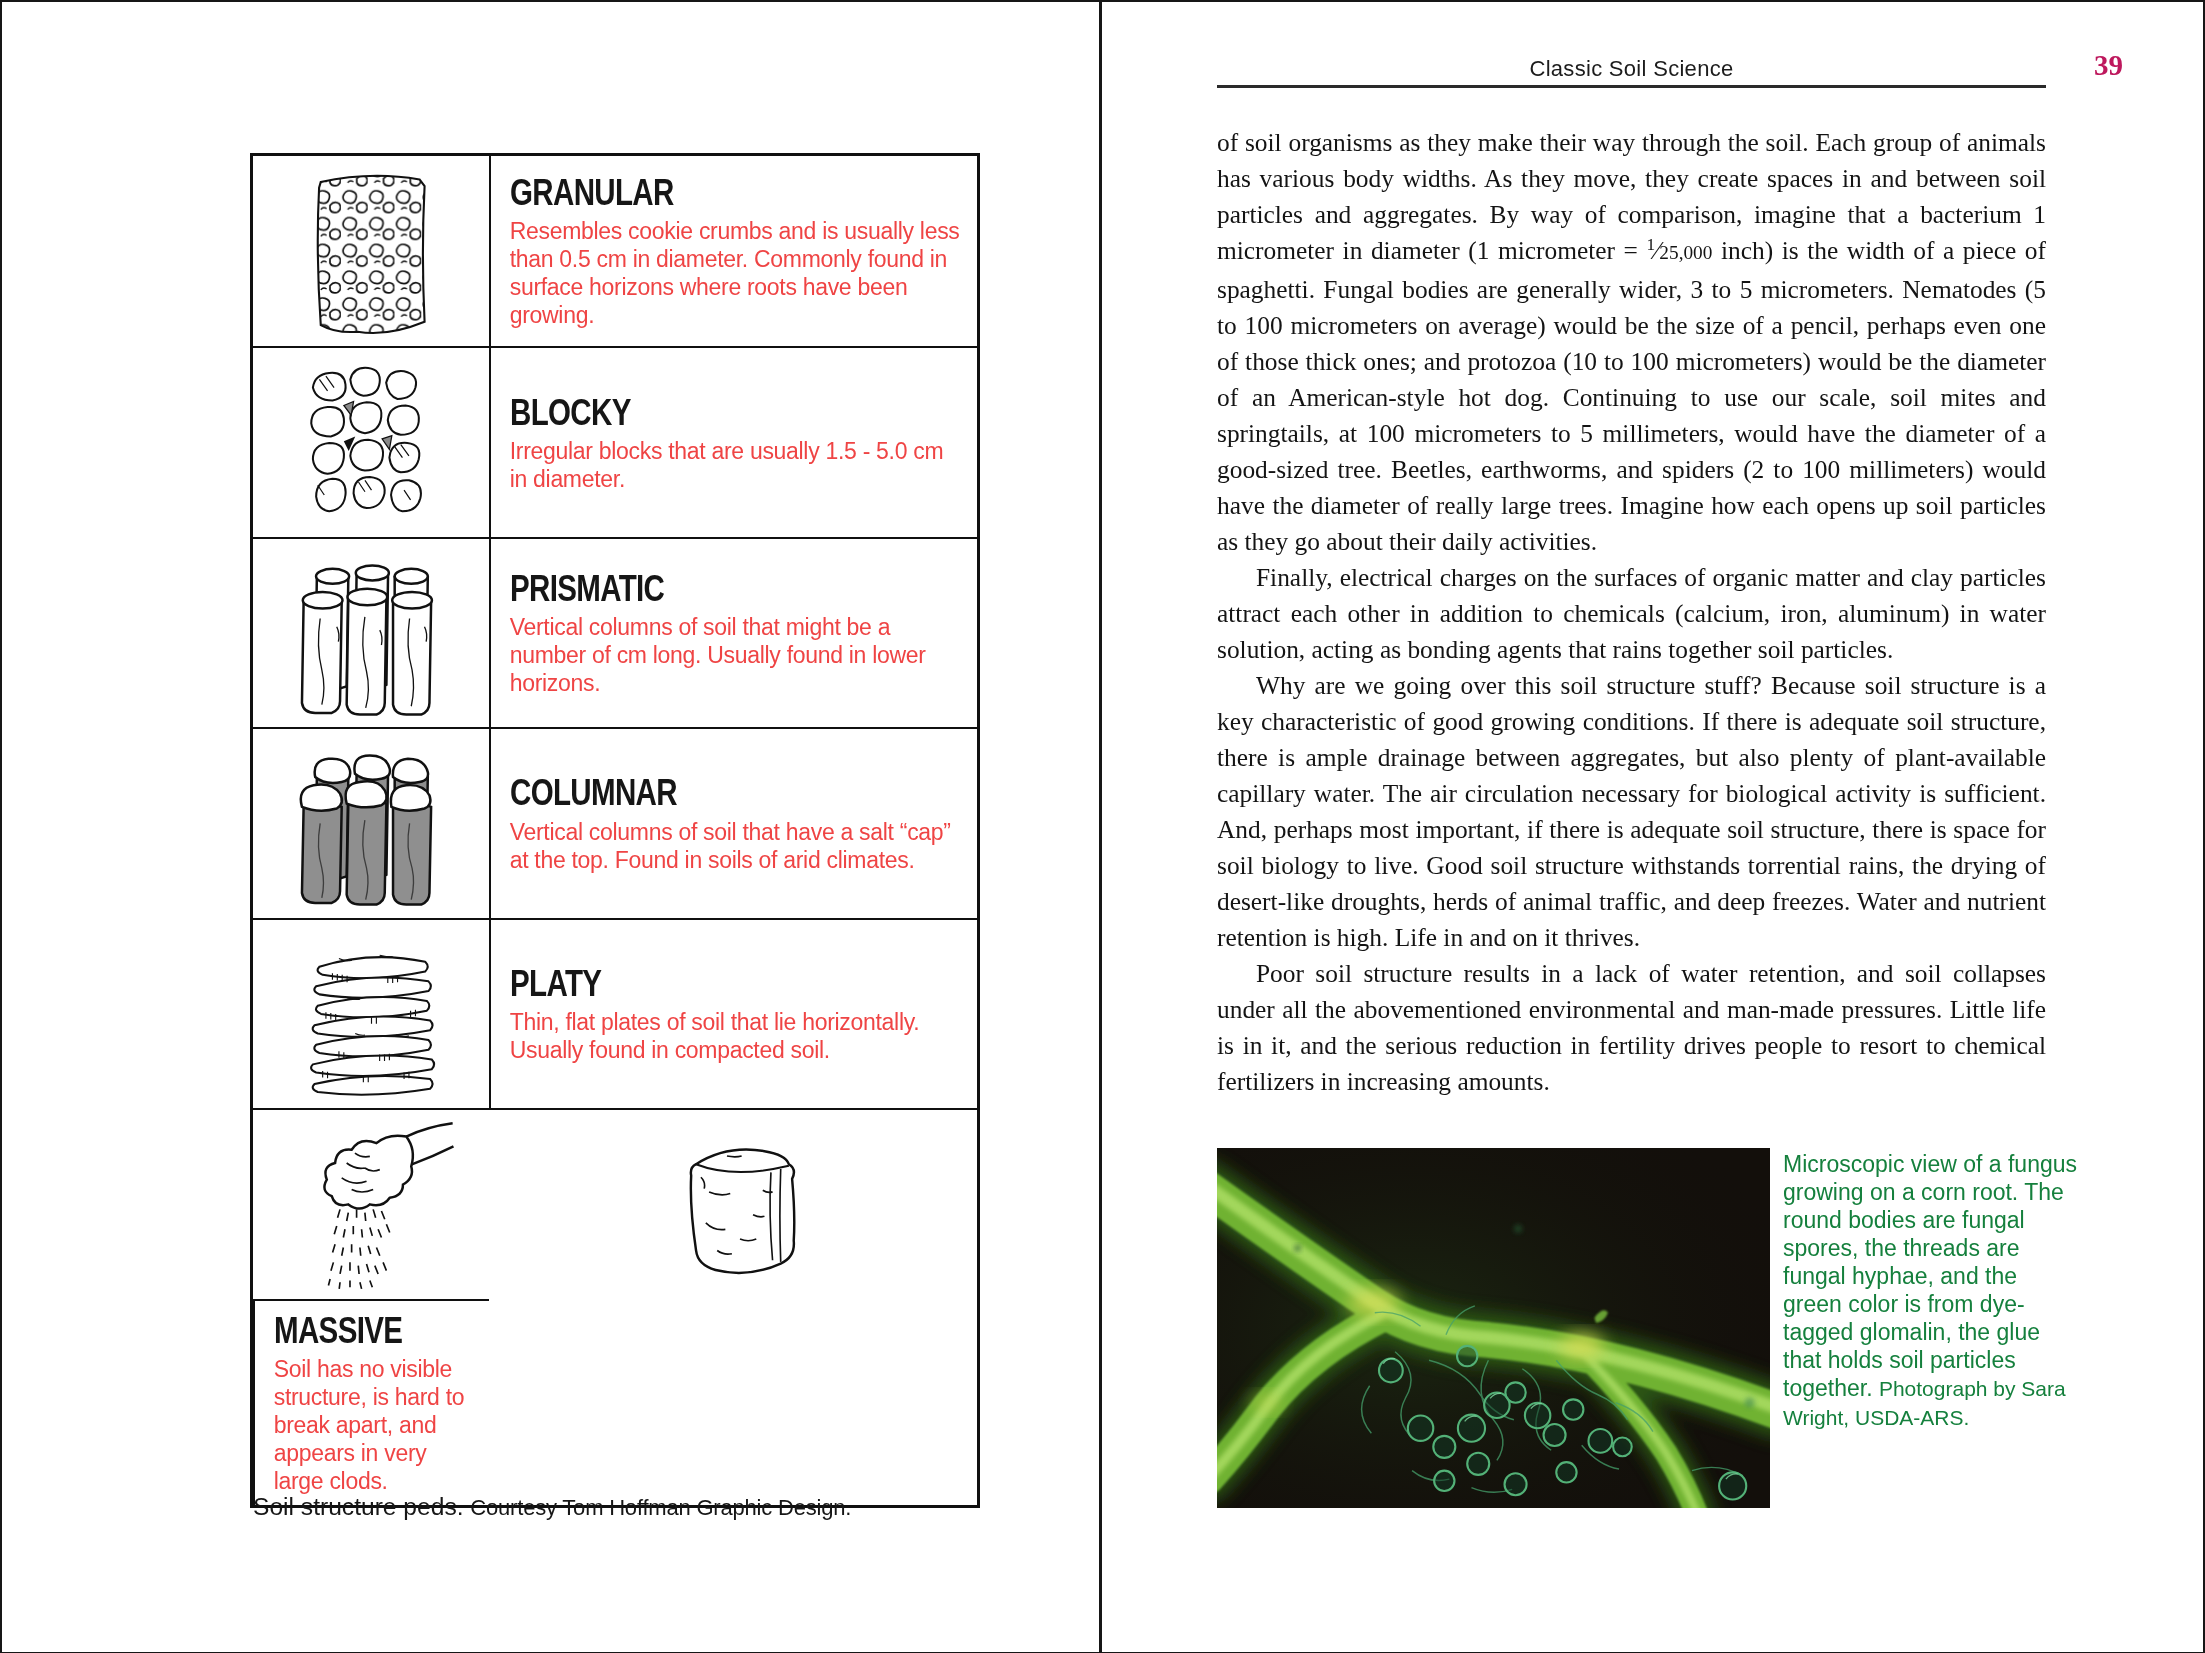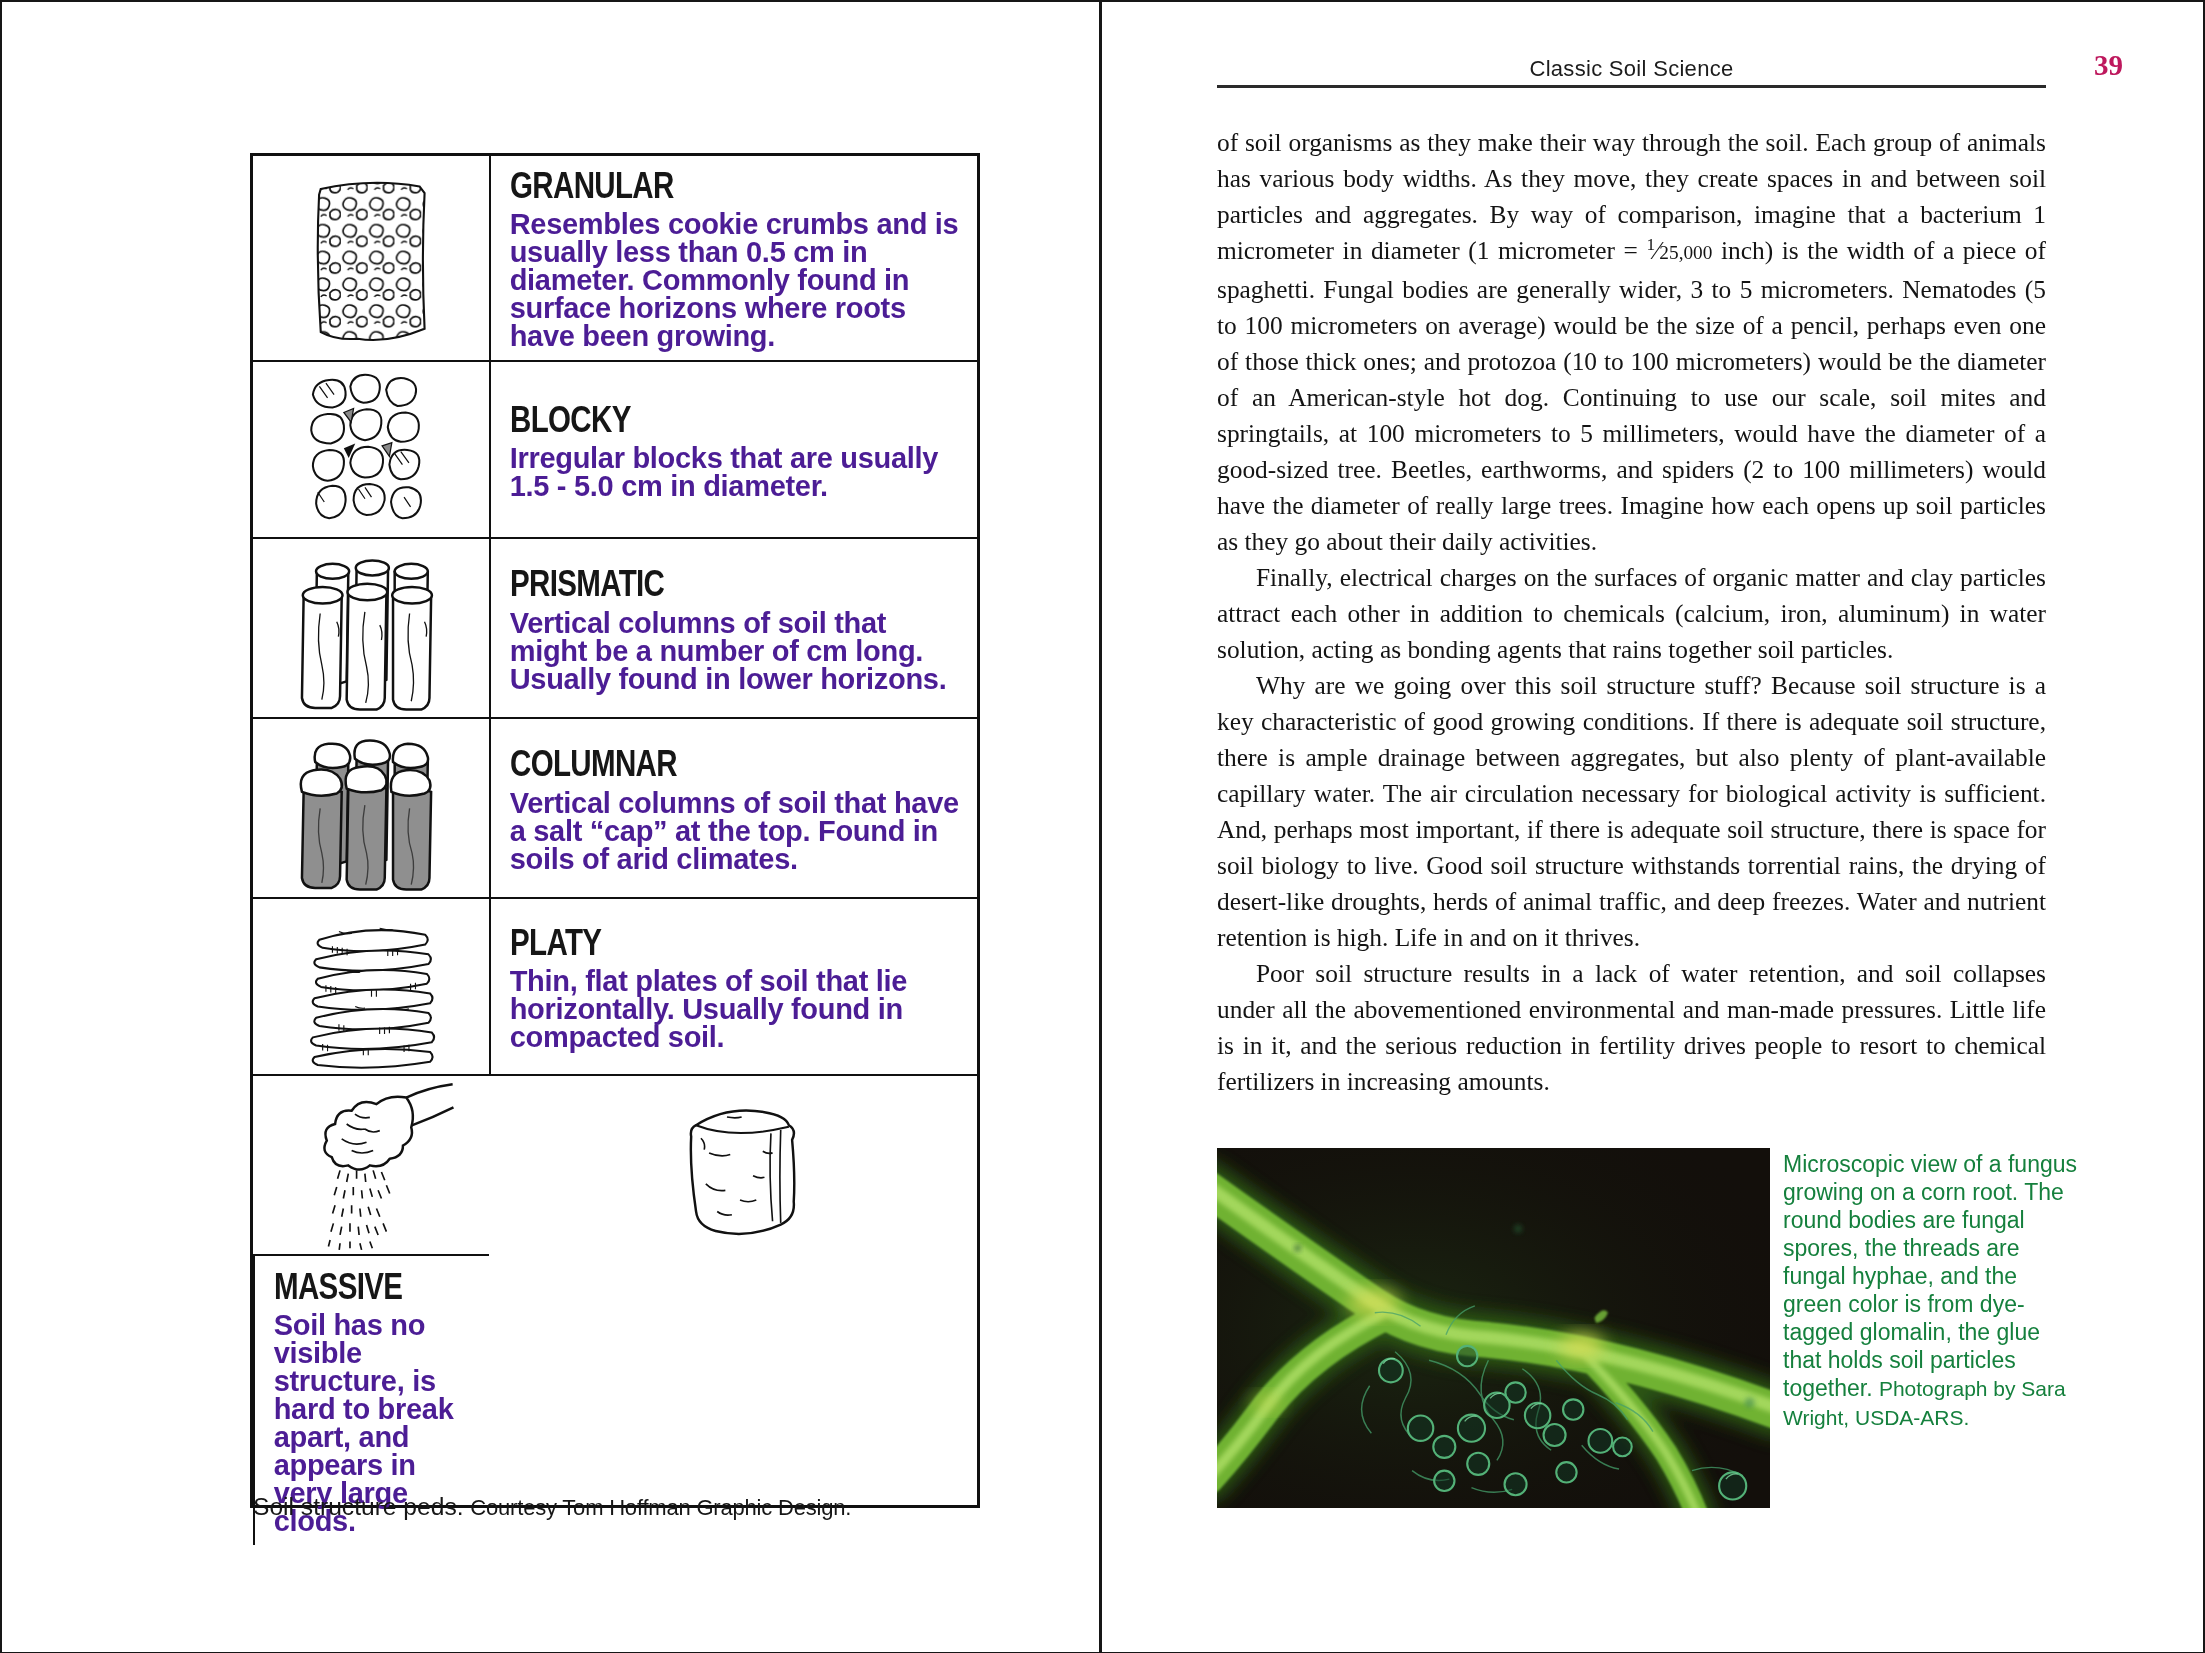--- a/index.html
+++ b/index.html
@@ -18,21 +18,21 @@
   }
   .img-cell{display:flex;align-items:center;justify-content:center;border-top:2.5px solid #101010;}
   .txt-cell{border-left:2.5px solid #101010;border-top:2.5px solid #101010;
     display:flex;flex-direction:column;justify-content:center;padding:10.2px 13.6px 10.2px 18.7px;}
   .img-cell.first,.txt-cell.first{border-top:none;}
   .ped-title{
     font-weight:700;font-size:36px;line-height:39px;letter-spacing:-0.8px;
     transform:scaleX(0.82);transform-origin:left center;white-space:nowrap;color:#161616;
     margin-bottom:5.1px;
   }
-  .ped-desc{font-weight:700;font-size:29px;line-height:28px;letter-spacing:-0.3px;color:#4c1d95;}
+  .ped-desc{font-weight:400;font-size:23px;line-height:28px;letter-spacing:-0.3px;color:#ef4444;}
   .table-caption{position:absolute;left:253px;top:1493px;width:763px;font-size:24.6px;color:#161616;}
   .table-caption .credit{font-size:22px;letter-spacing:-0.2px;}
 
   
   .running-header{position:absolute;left:1217px;top:56px;width:829px;text-align:center;
     font-size:22px;letter-spacing:0.3px;color:#1c1c1c;}
   .page-number{position:absolute;left:2070px;top:49px;width:53px;text-align:right;
     font-family:"Liberation Serif",serif;font-weight:700;font-size:29px;color:#be185d;}
   .header-rule{position:absolute;left:1217px;top:85px;width:829px;height:2.5px;background:#2a2a2a;}
 

